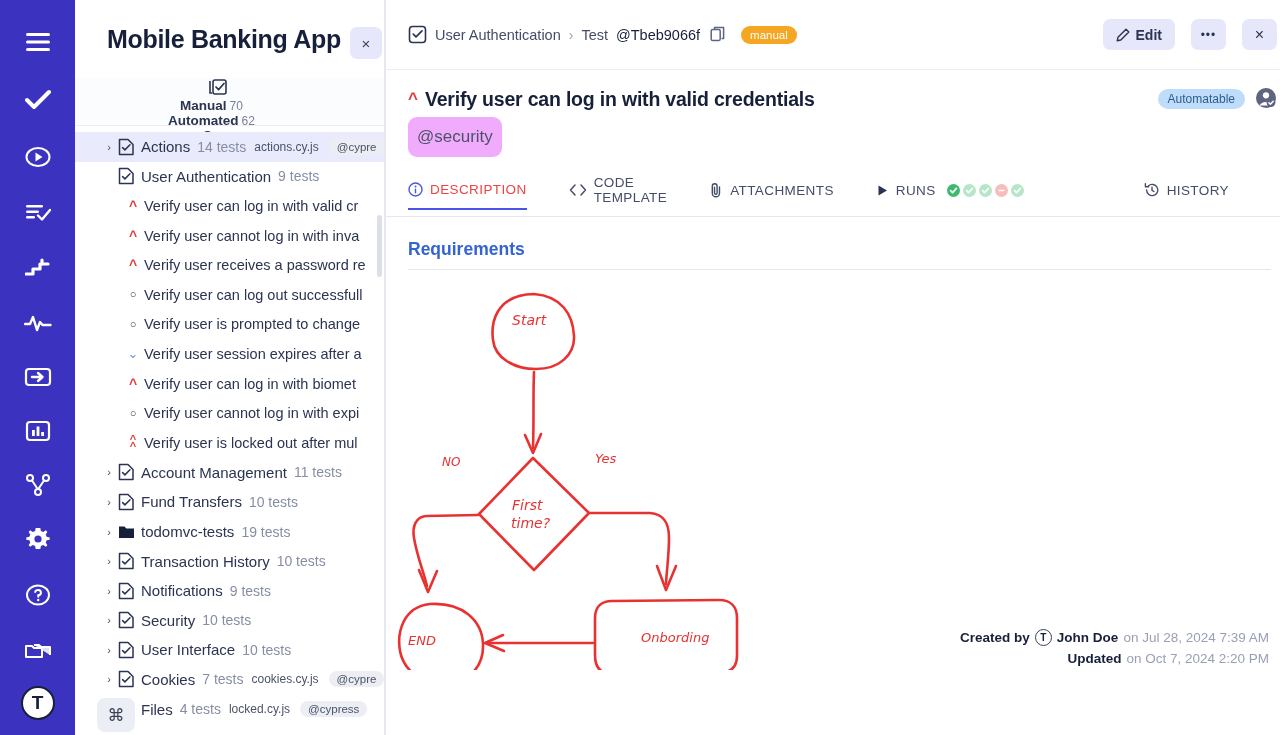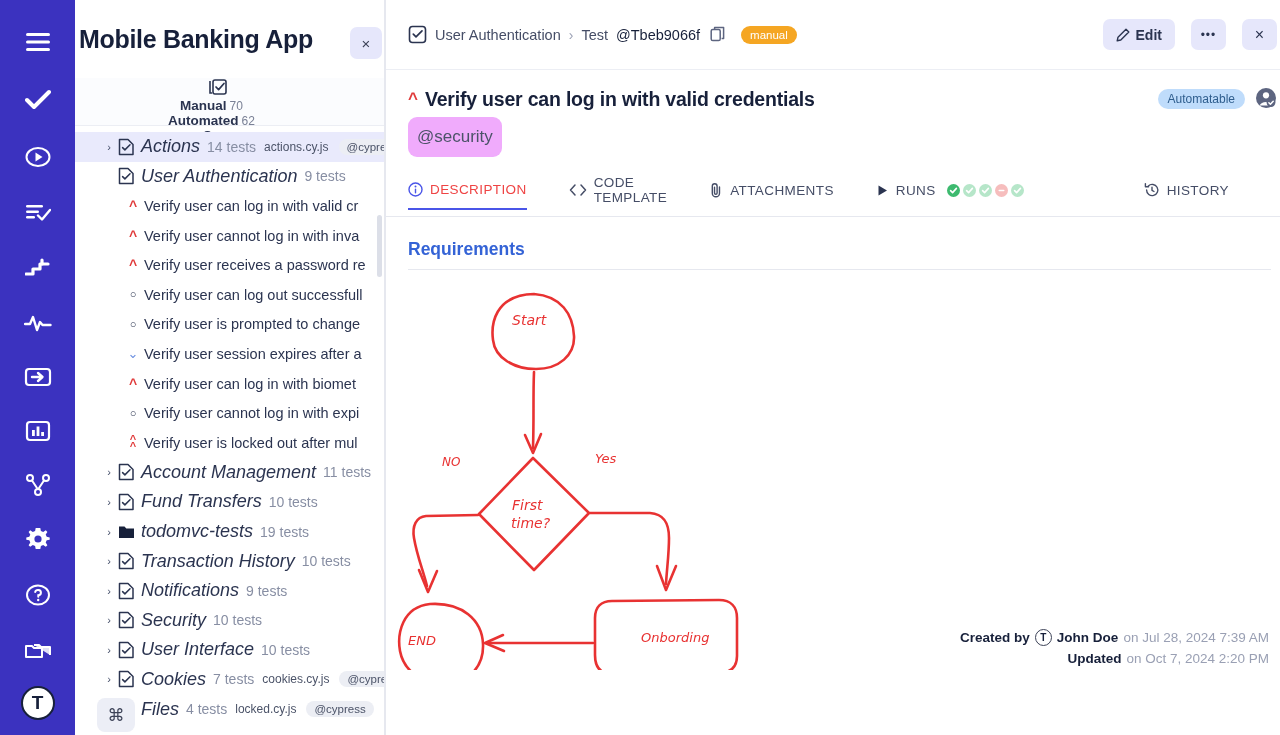--- a/index.html
+++ b/index.html
@@ -40,21 +40,21 @@
   .tree-panel {
     width: 310px; flex: 0 0 310px;
     height: 735px; background: #ffffff;
     display: flex; flex-direction: column;
     border-right: 1px solid #e6e8ef;
     position: relative;
     overflow: hidden;
   }
   .project-header {
     height: 78px; display: flex; align-items: center;
-    padding: 0 4px; position: relative;
+    padding: 0 32px; position: relative;
   }
   .project-title {
     font-size: 25px; font-weight: bold; color: #17203a;
     letter-spacing: -0.3px; white-space: nowrap;
   }
   .close-chip {
     position: absolute; left: 350px; top: 27px;
     width: 32px; height: 32px; border-radius: 7px;
     background: #e6e7fb;
     display: flex; align-items: center; justify-content: center;
@@ -77,21 +77,21 @@
 
   .tree-scroll { flex: 1 1 auto; overflow: hidden; position: relative; padding-top: 6px; }
   .trow {
     display: flex; align-items: center; height: 29.6px;
     font-size: 14.5px; color: #2b3450; white-space: nowrap;
     cursor: pointer; padding-right: 6px;
   }
   .trow.sel { background: #e9eafc; }
   .caret { width: 16px; text-align: center; color: #46506b; font-size: 11px; flex: 0 0 16px; }
   .tname { font-weight: normal; color: #2b3450; }
-  .trow.suite .tname { font-weight: normal; font-size: 18px; font-style: italic; }
+  .trow.suite .tname { font-weight: normal; font-size: 15px; }
   .tcount { font-size: 14px; color: #878ea3; margin-left: 7px; }
   .tfile { font-size: 12px; color: #4b5368; margin-left: 8px; }
   .ttag {
     font-size: 11.5px; color: #4b5368; background: #eceef4;
     border-radius: 9px; padding: 2px 8px; margin-left: 10px;
   }
   .ficon { width: 18px; flex: 0 0 18px; display: flex; align-items: center; justify-content: center; margin-right: 6px; color: #2b3450; }
   .prio { width: 16px; flex: 0 0 16px; display: flex; align-items: center; justify-content: center; margin-right: 3px; }
   .scrollbar {
     position: absolute; right: 2px; top: 215px;

